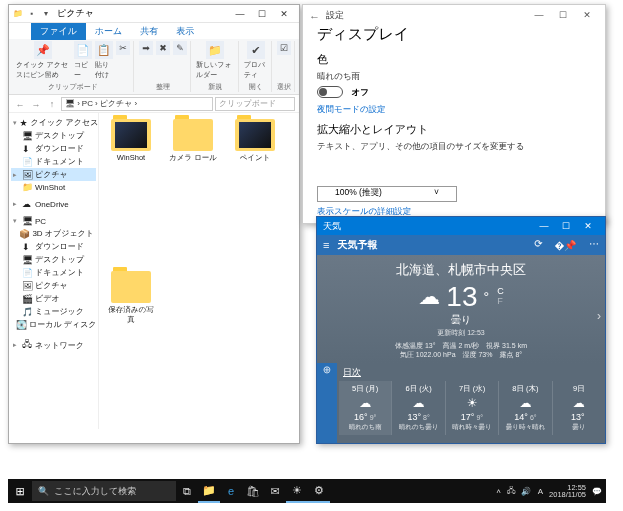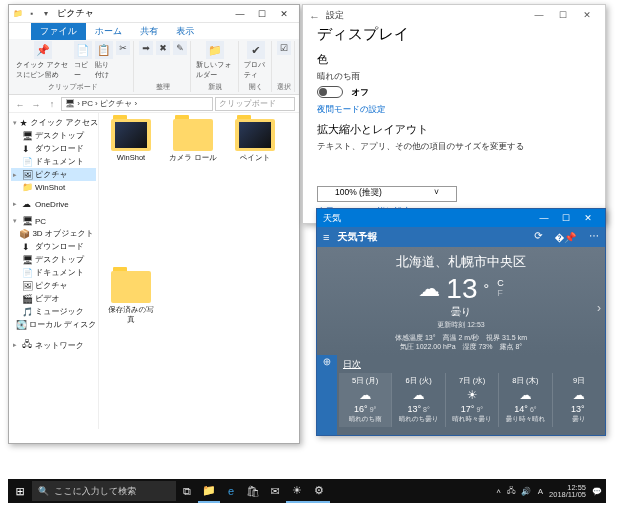--- a/index.html
+++ b/index.html
@@ -55,21 +55,21 @@
 .set-h1 { font-size: 15px; font-weight: 300; color: #000; margin-bottom: 8px; }
 .set-h2 { font-size: 11px; color: #000; margin-top: 6px; margin-bottom: 4px; }
 .set-lbl { font-size: 8.5px; color: #333; margin-bottom: 3px; }
 .toggle { width: 26px; height: 12px; border: 1px solid #555; border-radius: 6px; position: relative; margin-bottom: 2px; display: inline-block; vertical-align: middle; }
 .toggle::after { content: ""; position: absolute; left: 1px; top: 1px; width: 8px; height: 8px; border-radius: 50%; background: #555; }
 .toggle-lbl { font-size: 8.5px; margin-left: 6px; vertical-align: middle; font-weight: bold; }
 .link { color: #0066cc; font-size: 8.5px; margin: 4px 0; cursor: pointer; }
 .select { width: 140px; height: 16px; border: 1px solid #999; font-size: 8.5px; padding: 0 17px; display: flex; justify-content: space-between; margin-top: 33px; }
 
 
-.weather { left: 316px; top: 208px; width: 290px; height: 228px; background: #5b6a78; color: #fff; border: 1px solid #2a5d9e; }
+.weather { left: 316px; top: 216px; width: 290px; height: 228px; background: #5b6a78; color: #fff; border: 1px solid #2a5d9e; }
 .w-title { height: 18px; background: #0078d7; display: flex; align-items: center; padding: 0 6px; font-size: 9px; }
 .w-title .wbtn { margin-left: auto; display: flex; }
 .w-title .wbtn span { width: 22px; height: 16px; display: inline-flex; align-items: center; justify-content: center; font-size: 9px; }
 .w-title .wbtn .close { background: transparent; }
 .w-top { height: 20px; background: #2a6fb5; display: flex; align-items: center; padding: 0 6px; gap: 8px; }
 .w-top .menu { font-size: 11px; }
 .w-top .head { font-size: 10px; font-weight: bold; }
 .w-top .icons { margin-left: auto; display: flex; gap: 12px; font-size: 10px; }
 .w-main { position: relative; padding: 6px 10px 4px; background: linear-gradient(180deg,#6a7886,#5b6a78); }
 .w-loc { text-align: center; font-size: 13px; font-weight: 300; }

